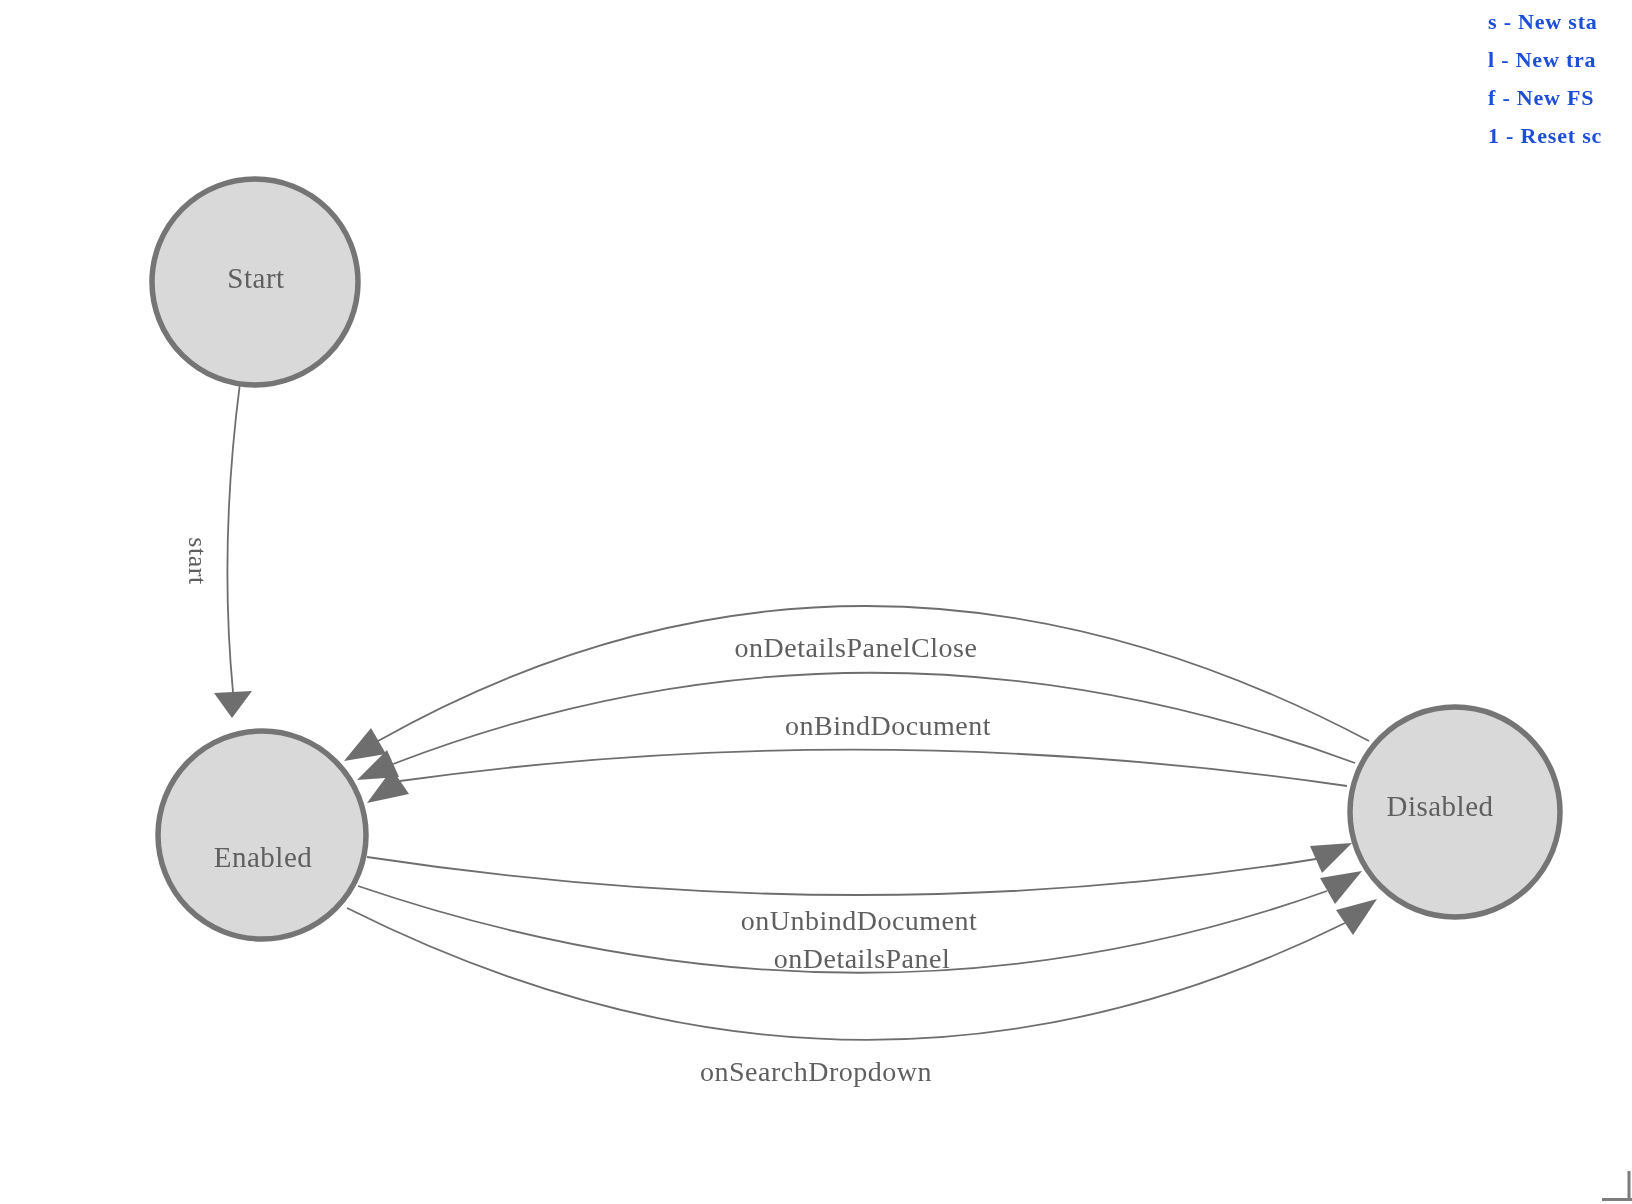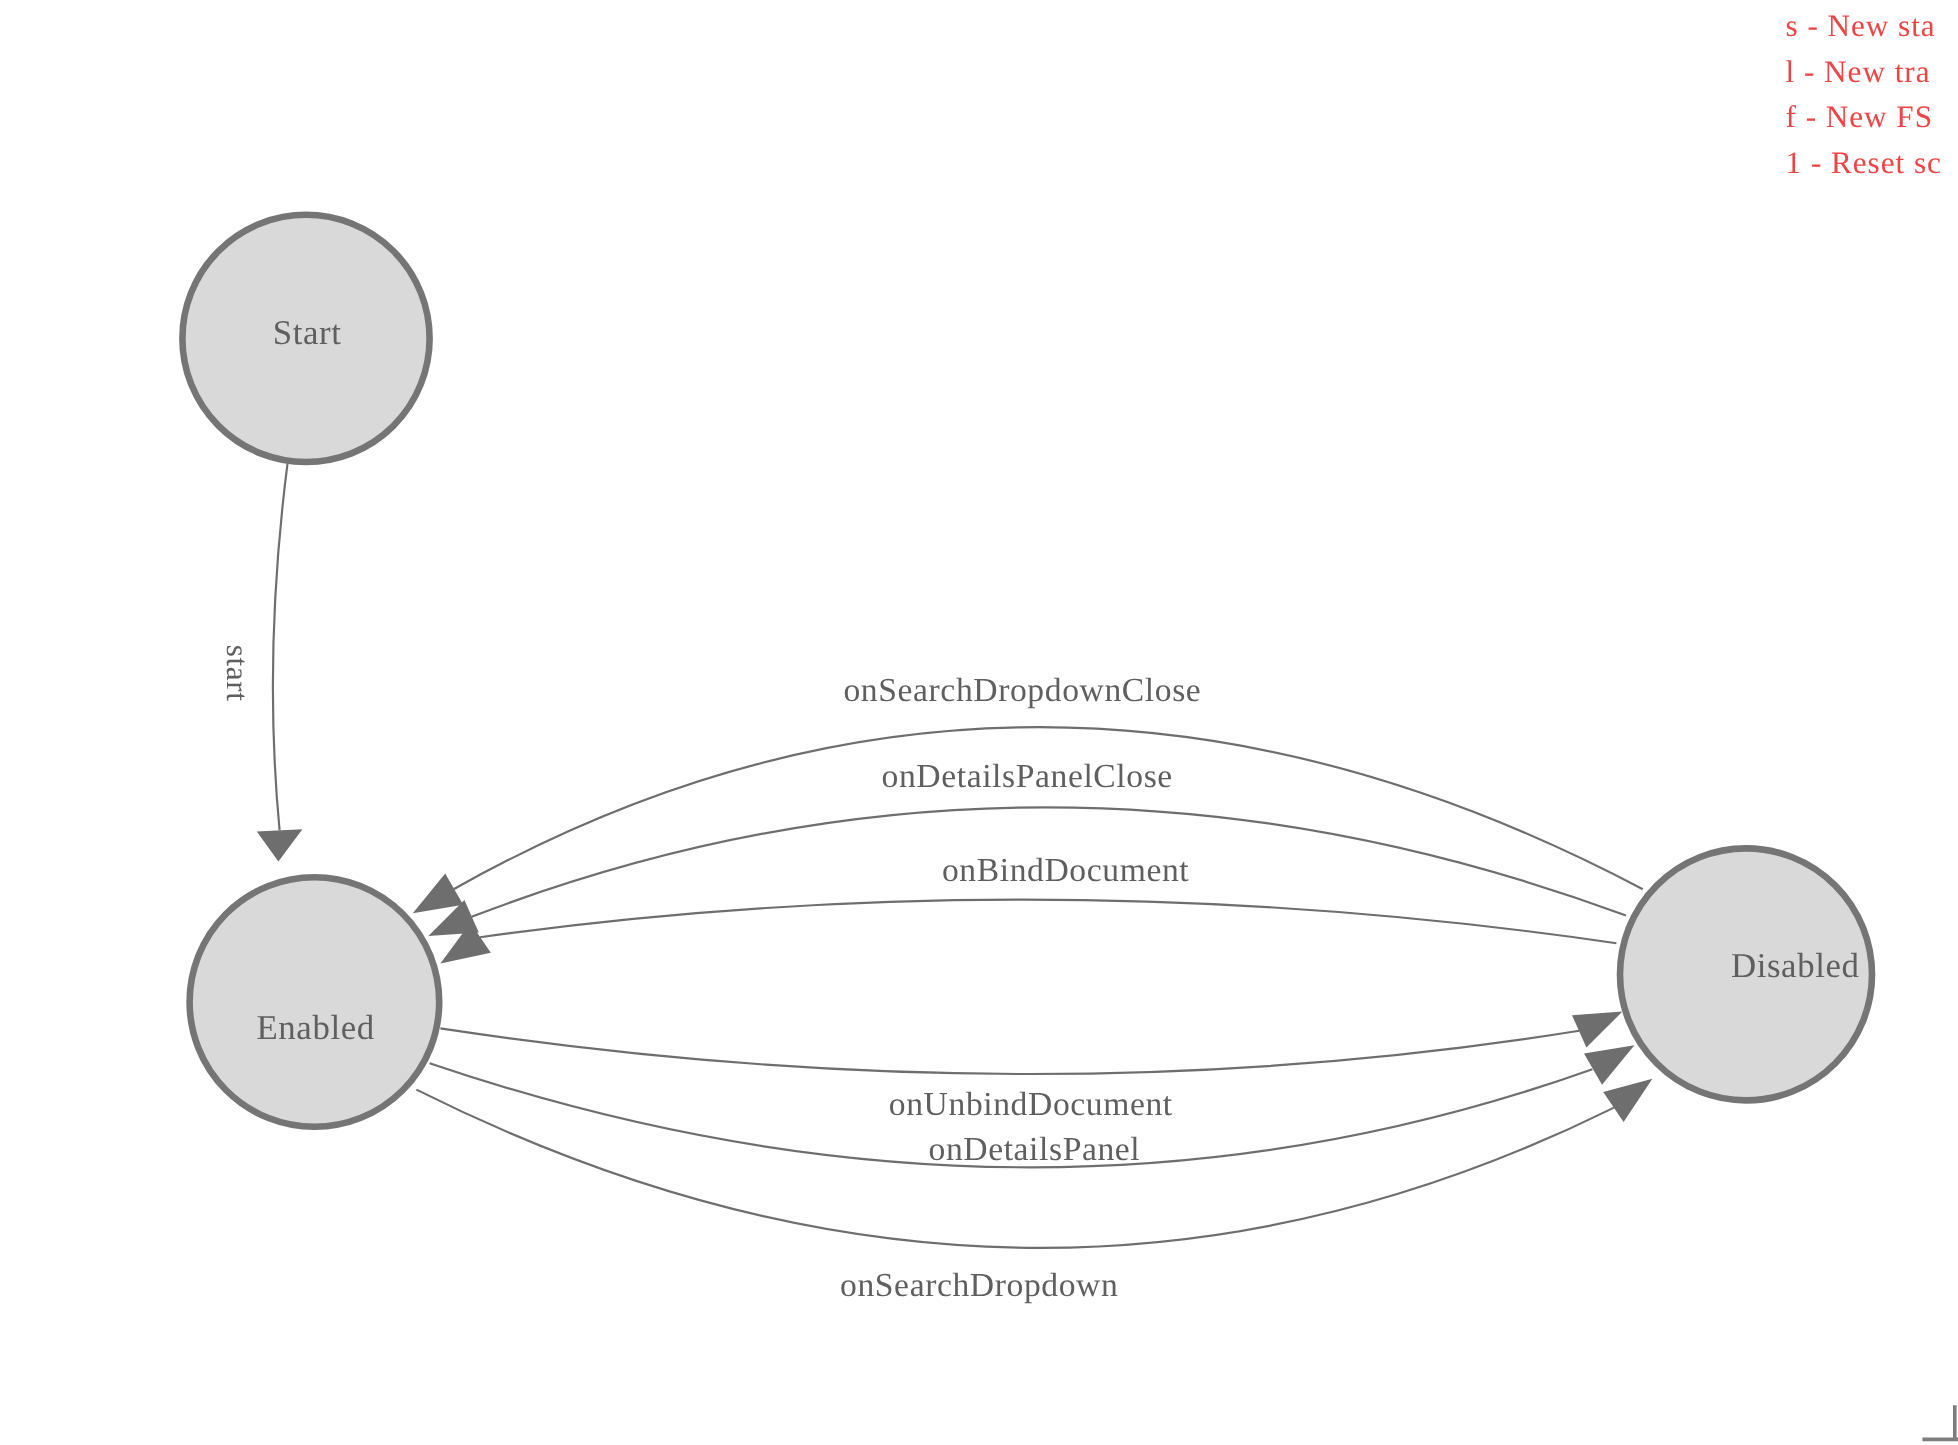--- a/index.html
+++ b/index.html
@@ -15,22 +15,22 @@
   .corner{fill:none;stroke:#7d7d7d;stroke-width:3;}
   .lbl{
     position:absolute;transform:translate(-50%,-50%);
     color:#5f5f5f;white-space:nowrap;
   }
   .node-lbl{font-size:29px;letter-spacing:0.5px;}
   .edge-lbl{font-size:28px;letter-spacing:0.5px;}
   .rot90{transform:translate(-50%,-50%) rotate(90deg);}
   .legend{
     position:absolute;left:1488px;top:3px;
-    font-size:26px;line-height:38px;letter-spacing:0.8px;
-    color:#ef4444;white-space:nowrap;
+    font-size:22px;line-height:38px;letter-spacing:0.8px;
+    color:#1d4ed8;white-space:nowrap;font-weight:bold;
   }
 </style>
 </head>
 <body>
 
 <div id="canvas">
 
   <svg id="diagram-svg" width="1632" height="1204" viewBox="0 0 1632 1204">
 
     <path class="edge-path" d="M 240 383 Q 219 545 233 692"></path>
@@ -51,24 +51,23 @@
 
     <circle class="node-circle" cx="255" cy="282" r="103"></circle>
     <circle class="node-circle" cx="262" cy="835" r="104"></circle>
     <circle class="node-circle" cx="1455" cy="812" r="105"></circle>
 
     <path class="corner" d="M 1602 1199.5 H 1632 M 1629 1171 V 1199.5"></path>
   </svg>
 
   <div class="lbl node-lbl" style="left:256px;top:278px">Start</div>
   <div class="lbl node-lbl" style="left:263px;top:857px">Enabled</div>
-  <div class="lbl node-lbl" style="left:1496px;top:806px">Disabled</div>
+  <div class="lbl node-lbl" style="left:1440px;top:806px">Disabled</div>
 
   <div class="lbl edge-lbl rot90" style="left:197px;top:561px;font-size:26px">start</div>
-  <div class="lbl edge-lbl" style="left:852px;top:576px">onSearchDropdownClose</div>
   <div class="lbl edge-lbl" style="left:856px;top:648px">onDetailsPanelClose</div>
   <div class="lbl edge-lbl" style="left:888px;top:726px">onBindDocument</div>
   <div class="lbl edge-lbl" style="left:859px;top:921px">onUnbindDocument</div>
   <div class="lbl edge-lbl" style="left:862px;top:959px">onDetailsPanel</div>
   <div class="lbl edge-lbl" style="left:816px;top:1072px">onSearchDropdown</div>
 
   <div class="legend">
     <div>s - New sta</div>
     <div>l - New tra</div>
     <div>f - New FS</div>

